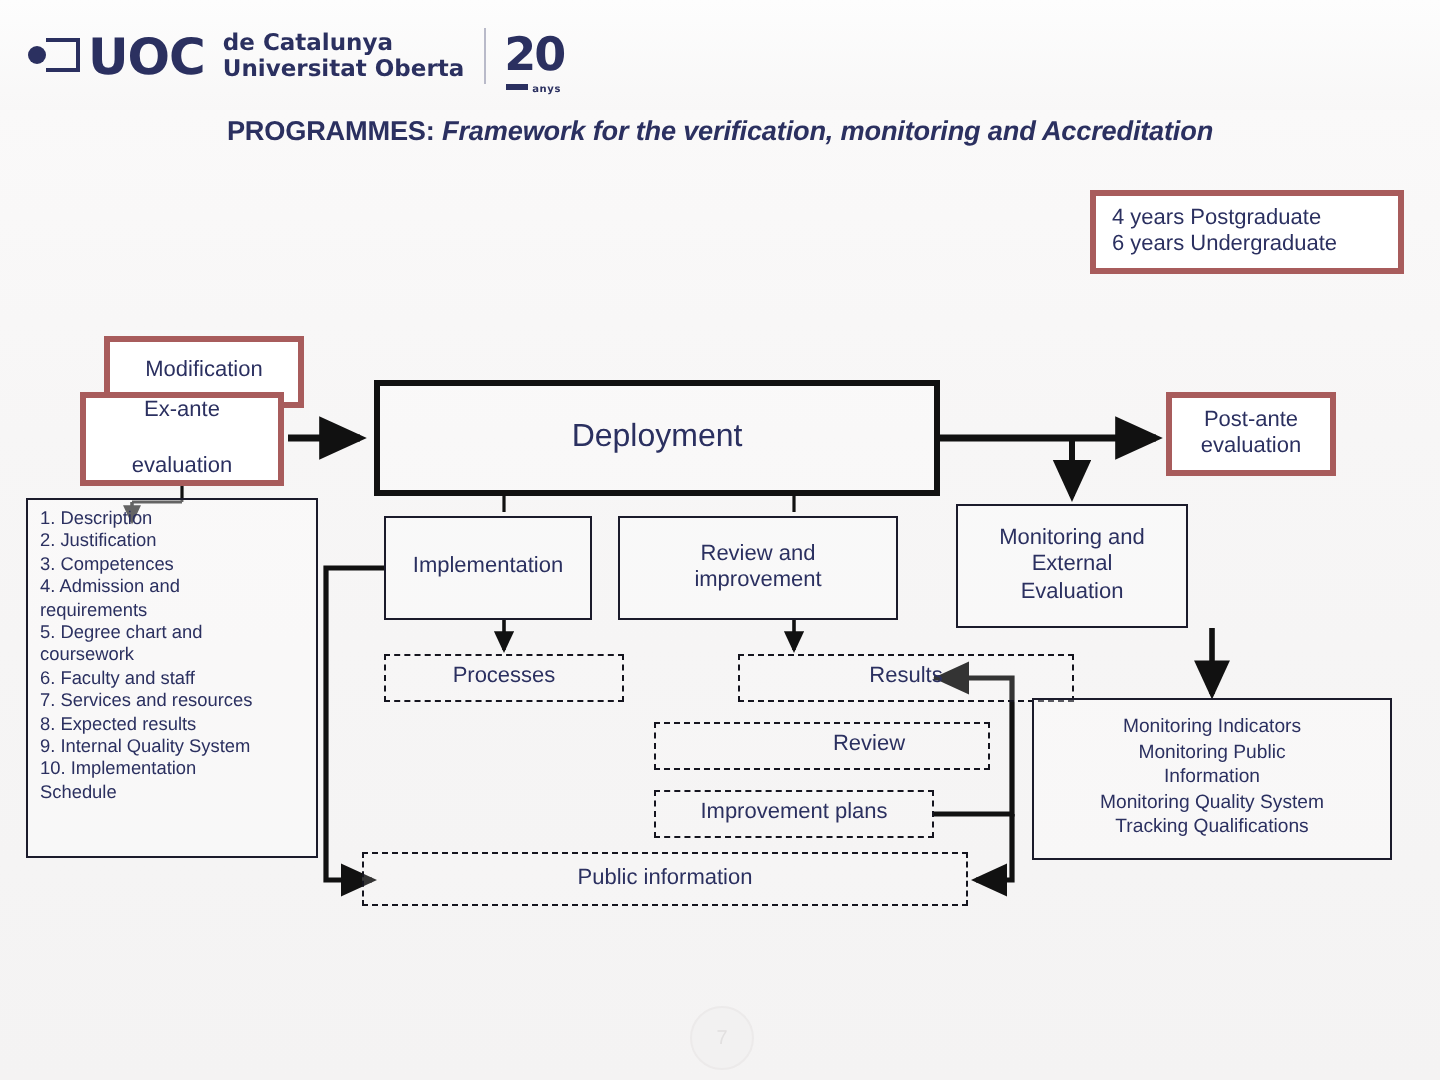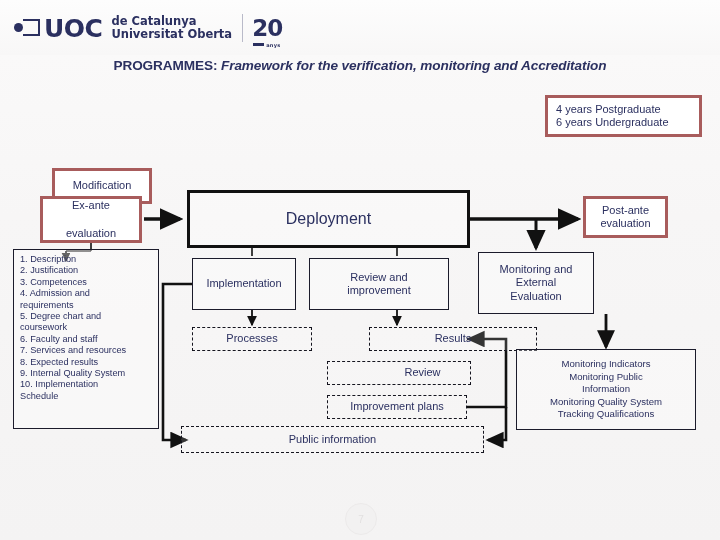--- a/index.html
+++ b/index.html
@@ -166,21 +166,21 @@
   #node-criteria     { left: 13px;  top: 249px; width: 146px; height: 180px; z-index: 3; }
   #node-deployment   { left: 187px; top: 190px; width: 283px; height: 58px; }
   #node-postante     { left: 583px; top: 196px; width: 85px;  height: 42px; flex-direction: column; }
 
   #node-implementation { left: 192px; top: 258px; width: 104px; height: 52px; }
   #node-review-improve { left: 309px; top: 258px; width: 140px; height: 52px; flex-direction: column; }
   #node-monitoring-ext { left: 478px; top: 252px; width: 116px; height: 62px; flex-direction: column; }
 
   #node-processes    { left: 192px; top: 327px; width: 120px; height: 24px; }
   #node-results      { left: 327px; top: 327px; width: 168px; height: 24px; margin-left: 42px; }
-  #node-review       { left: 327px; top: 361px; width: 144px; height: 24px; padding-left: 47px; }
+  #node-review       { left: 327px; top: 361px; width: 168px; height: 24px; padding-left: 47px; }
   #node-improvement  { left: 327px; top: 395px; width: 140px; height: 24px; }
   #node-public-info  { left: 181px; top: 426px; width: 303px; height: 27px; }
   #node-indicators   { left: 516px; top: 349px; width: 180px; height: 81px; flex-direction: column; font-size: 9.6px; line-height: 12.4px; }
 
   .node .ln { display: block; }
 
   
   #wires {
     position: absolute;
     left: 0; top: 0;

